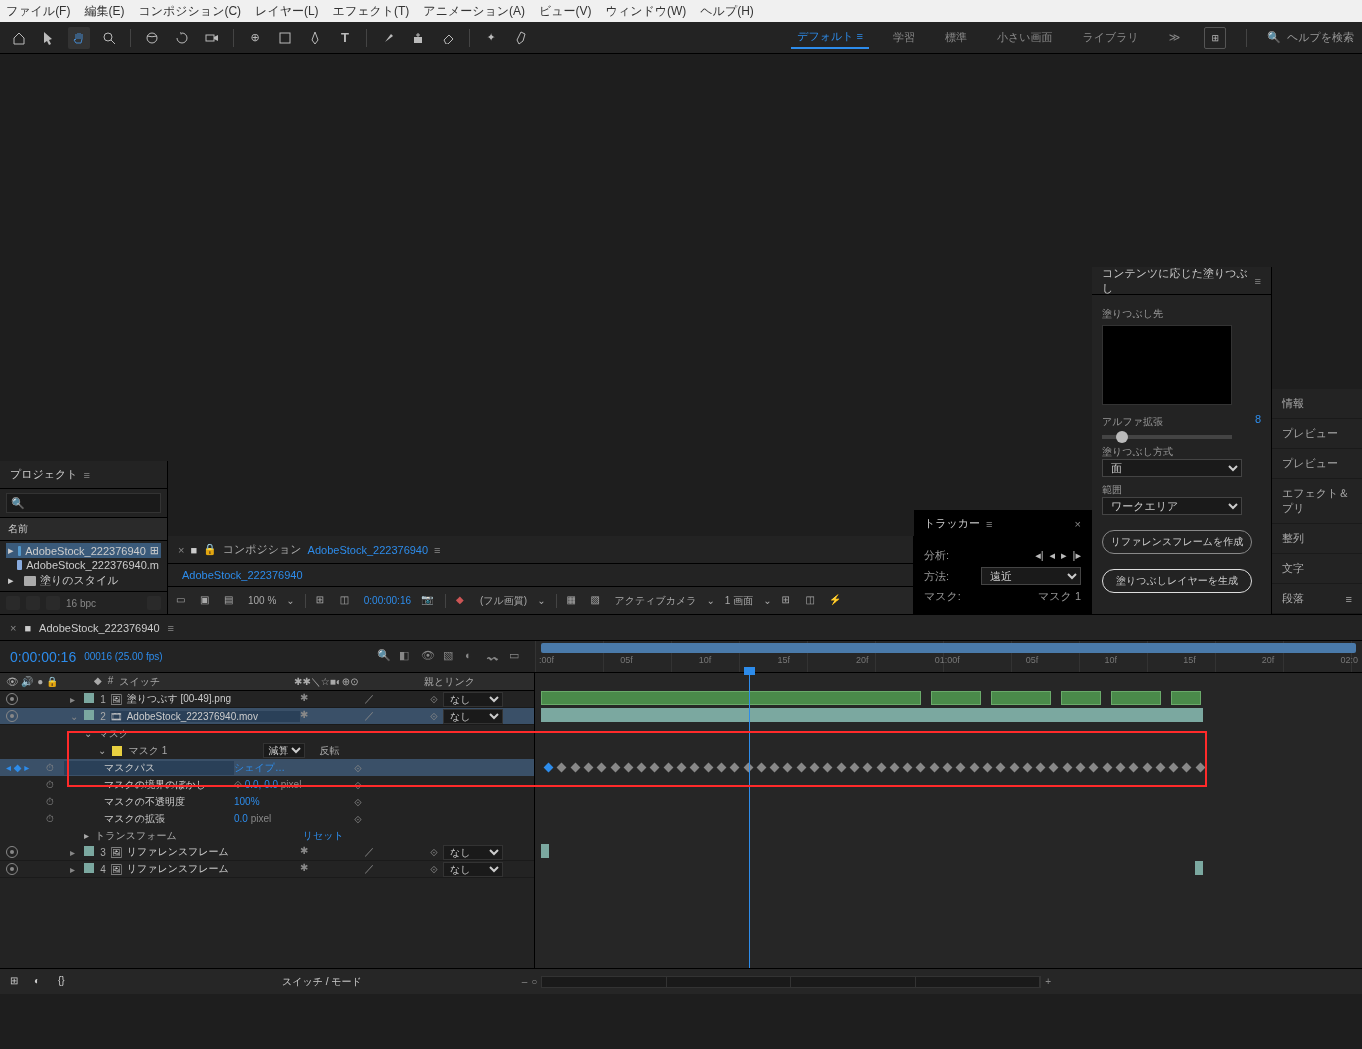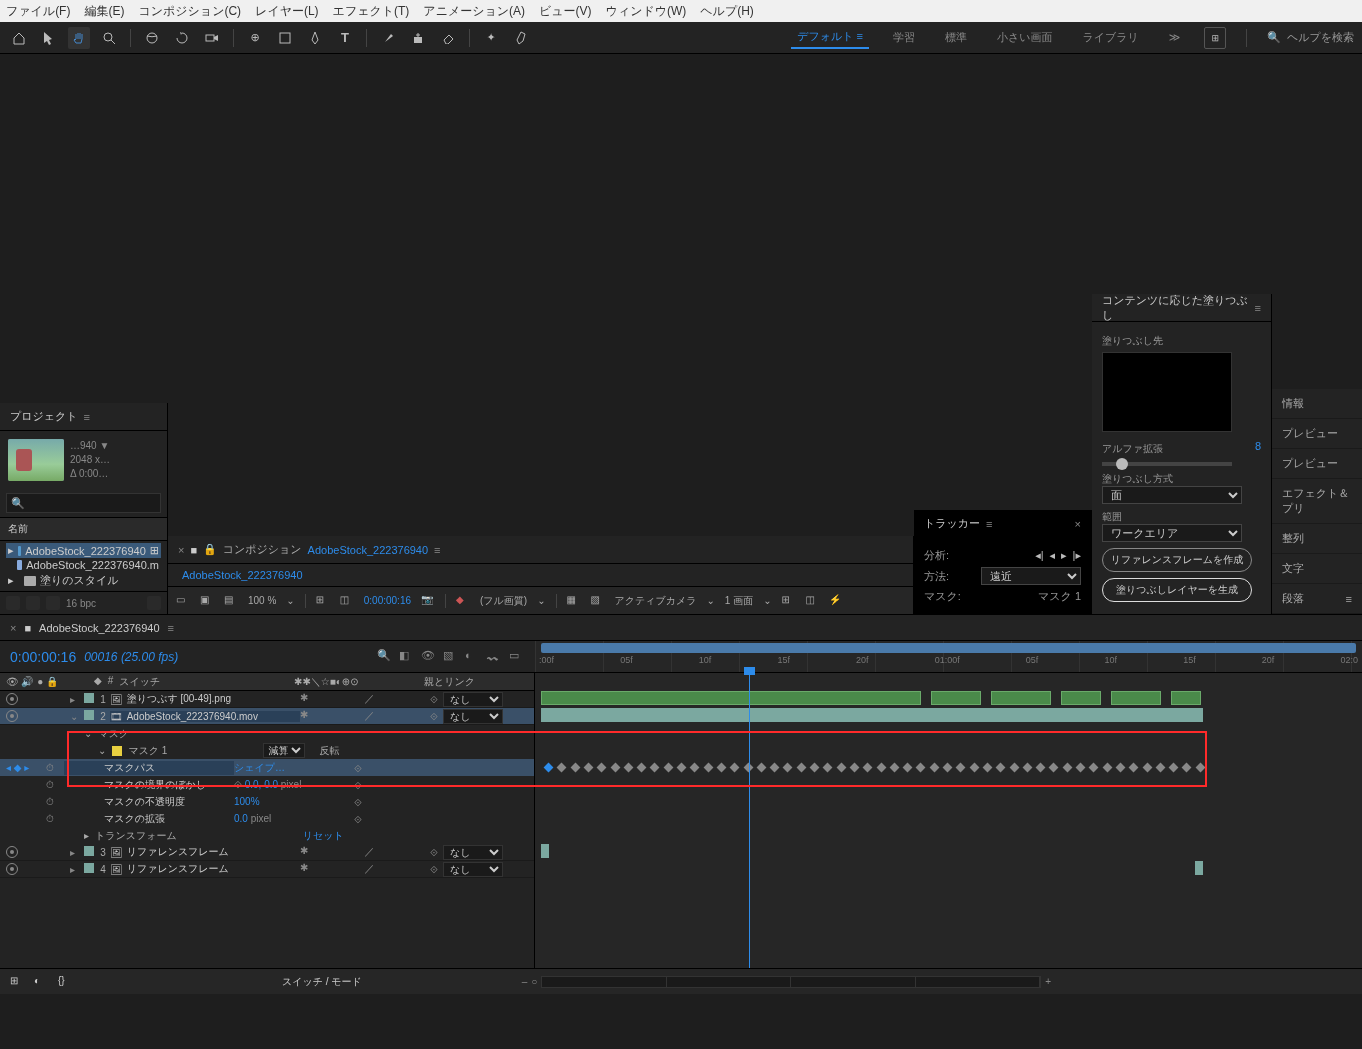--- a/index.html
+++ b/index.html
@@ -61,33 +61,33 @@
 .tracker-panel { width:178px; background:#000000; border-right:1px solid #000;}
 .tracker-body{padding:6px 10px;font-size:11px;color:#999;}
 .trk-row{display:flex;align-items:center;justify-content:space-between;margin:4px 0;}
 .trk-row .ctrls{display:flex;gap:6px;color:#bbb;}
 .trk-row select,.fill-panel select{background:#1a1a1a;border:1px solid #444;color:#ccc;font-size:11px;padding:1px 4px;width:100px;}
 .fill-panel { width:180px; background:#232323; border-right:1px solid #000;}
 .fill-thumb{width:130px;height:80px;background:#000;margin:4px 0;border:1px solid #333;}
 .fill-lbl{font-size:10px;color:#999;margin-top:6px;}
 .slider{height:4px;background:#444;position:relative;margin:6px 0;width:130px;}
 .slider .knob{position:absolute;left:14px;top:-4px;width:12px;height:12px;border-radius:50%;background:#bbb;}
-.oval-btn{border:1px solid #888;border-radius:12px;padding:4px 6px;text-align:center;font-size:10px;color:#ccc;margin:6px 0;cursor:default;width:150px;}
+.oval-btn{border:1px solid #888;border-radius:12px;padding:4px 6px;text-align:center;font-size:10px;color:#ccc;margin:15px 0;cursor:default;width:150px;}
 .oval-btn.hl{border-color:#ddd;}
 .right-tabs { width:90px; background:#232323; }
 .rt-item{padding:7px 10px;font-size:11px;color:#aaa;border-bottom:1px solid #1a1a1a;}
 .rt-row{display:flex;align-items:center;justify-content:space-between;}
 
 .timeline{height:380px;background:#232323;border-top:1px solid #000;display:flex;flex-direction:column;}
 .tl-tabs{height:26px;display:flex;align-items:center;padding:0 10px;gap:8px;border-bottom:1px solid #000;}
 .tl-tabs .menu-i{color:#888;}
 .tl-head{height:32px;display:flex;border-bottom:1px solid #000;}
 .tl-head-left{width:535px;display:flex;align-items:center;padding:0 10px;gap:8px;}
 .tl-time{color:#2d8ceb;font-size:14px;}
-.tl-frame{color:#2d8ceb;font-size:12px;font-style:italic;}
+.tl-frame{color:#2d8ceb;font-size:10px;}
 .tl-head-icons{margin-left:auto;display:flex;gap:6px;color:#888;}
 .tl-head-icons .ico{width:16px;height:16px;}
 .tl-ruler{flex:1;position:relative;background:#262626;}
 .ruler-bg{position:absolute;inset:0;background:repeating-linear-gradient(90deg,#333 0,#333 1px,transparent 1px,transparent 68px);}
 .ruler-range{position:absolute;left:6px;right:6px;top:2px;height:10px;background:#4a7aaa;border-radius:2px;}
 .tick-lbls{position:absolute;left:0;right:0;top:14px;display:flex;justify-content:space-between;font-size:9px;color:#777;padding:0 4px;}
 .red-box{position:absolute;left:67px;top:58px;width:1140px;height:56px;border:2px solid #ff2a2a;pointer-events:none;z-index:50;}
 .tl-body{flex:1;display:flex;position:relative;}
 .tl-left{width:535px;border-right:1px solid #000;}
 .tl-right{flex:1;position:relative;background:#262626;}
@@ -243,28 +243,20 @@
   </div>
 </div>
 
 <div class="main">
 
   <div class="project-panel">
     <div class="panel-header">
       <span>プロジェクト</span>
       <span class="menu-i">≡</span>
     </div>
-    <div class="proj-thumb">
-      <div class="thumb-img"></div>
-      <div class="proj-info">
-        <div>…940 ▼</div>
-        <div>2048 x…</div>
-        <div>Δ 0:00…</div>
-      </div>
-    </div>
     <div class="proj-search"><input type="text" placeholder="🔍" style=""></div>
     <div class="col-head">名前</div>
     <div class="proj-tree">
       <div class="tree-row sel">
           <span class="ico">▸</span>
           <span class="img-i"></span>
           <span>AdobeStock_222376940</span>
           <span style="margin-left:auto;">⊞</span>
         </div>
       <div class="tree-row">

